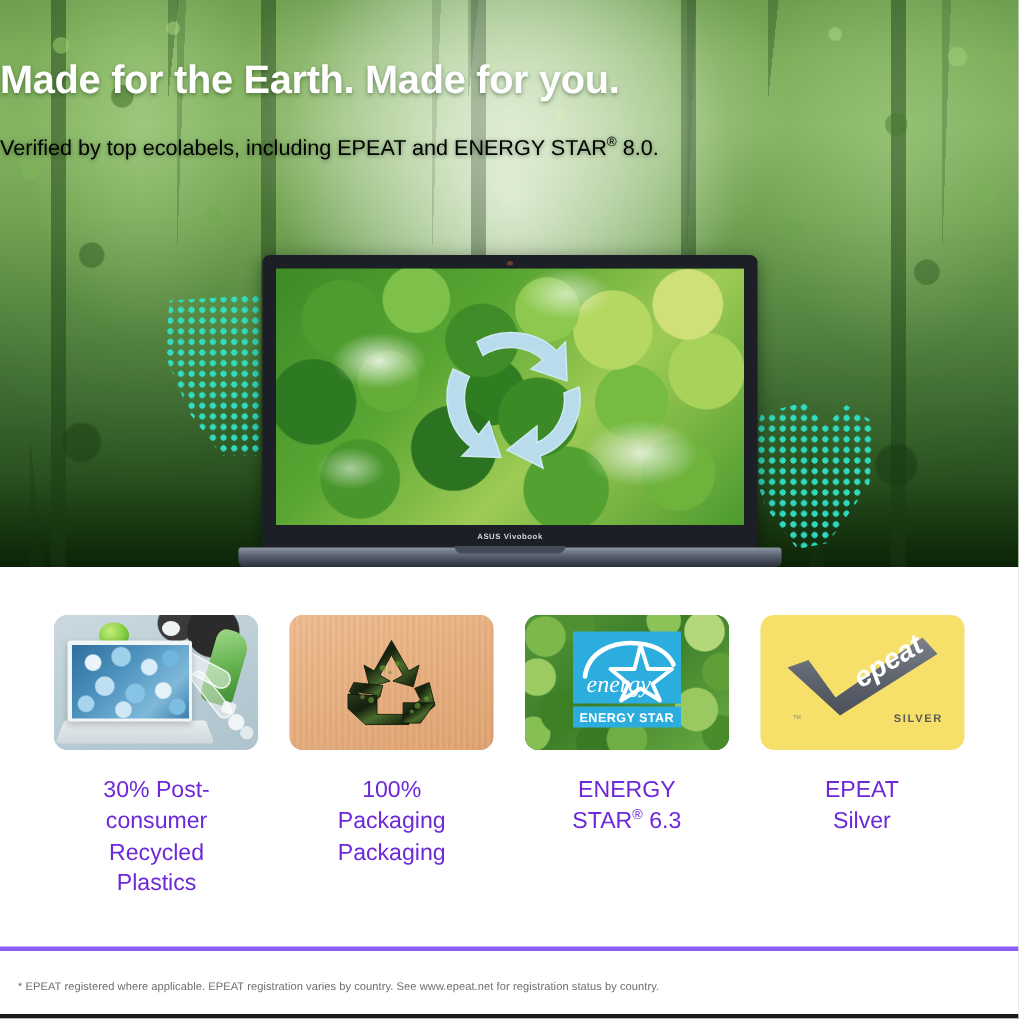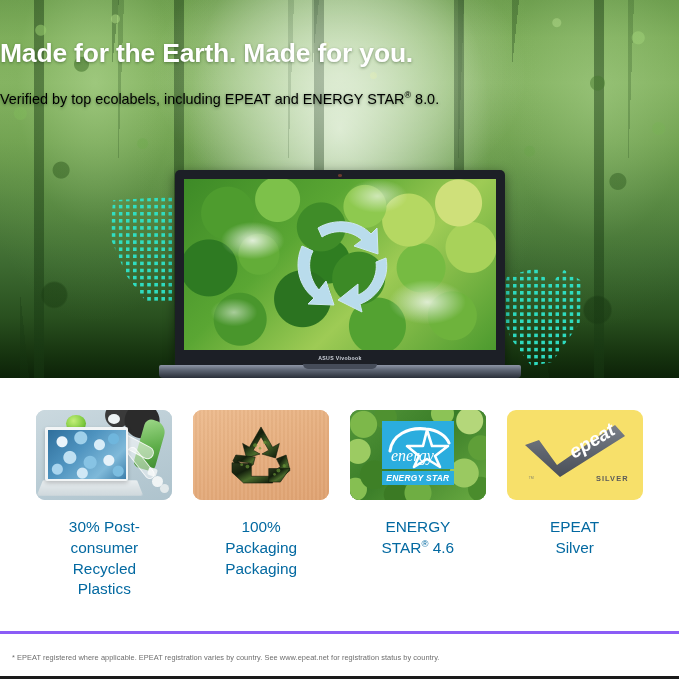--- a/index.html
+++ b/index.html
@@ -270,21 +270,21 @@
     border-radius: 9px;
     overflow: hidden;
     position: relative;
   }
   .badge-label {
     margin-top: 17px;
     width: 125px;
     text-align: center;
     font-size: 15.4px;
     line-height: 1.35;
-    color: #0369a1;
+    color: #6d28d9;
     font-weight: 400;
   }
   .badge-label .sup {
     font-size: 9.5px;
     vertical-align: super;
     line-height: 0;
   }
 
   
   .card-plastics { background: #c2d3da; }
@@ -416,21 +416,20 @@
     margin-top: 2px;
     display: flex;
     align-items: center;
     justify-content: center;
   }
   .es-bartext {
     color: #ffffff;
     font-size: 8.4px;
     font-weight: 700;
     letter-spacing: 0.3px;
-    font-style: italic;
   }
 
   
   .card-epeat { background: #f7e06a; }
   .ep-mark {
     position: absolute;
     left: 50%; top: 46%;
     transform: translate(-50%,-50%);
     width: 112px; height: 56px;
   }
@@ -590,21 +589,21 @@
               <text x="9" y="40" font-family="'Liberation Serif', serif" font-size="16" font-style="italic" fill="#ffffff">energy</text>
             </svg>
           </div>
           <div class="es-bar">
             <span class="es-bartext">ENERGY STAR</span>
           </div>
         </div>
       </div>
       <div class="badge-label">
         <span>ENERGY</span><br>
-        <span>STAR</span><span class="sup">®</span><span> 4.6</span>
+        <span>STAR</span><span class="sup">®</span><span> 6.3</span>
       </div>
     </div>
 
     <div class="badge">
       <div class="badge-card card-epeat">
         <svg class="ep-mark" viewBox="0 0 112 56">
           <defs>
             <linearGradient id="gmetal" x1="0" y1="0" x2="0" y2="1">
               <stop offset="0%" stop-color="#7b808a"></stop>
               <stop offset="55%" stop-color="#5d636d"></stop>

